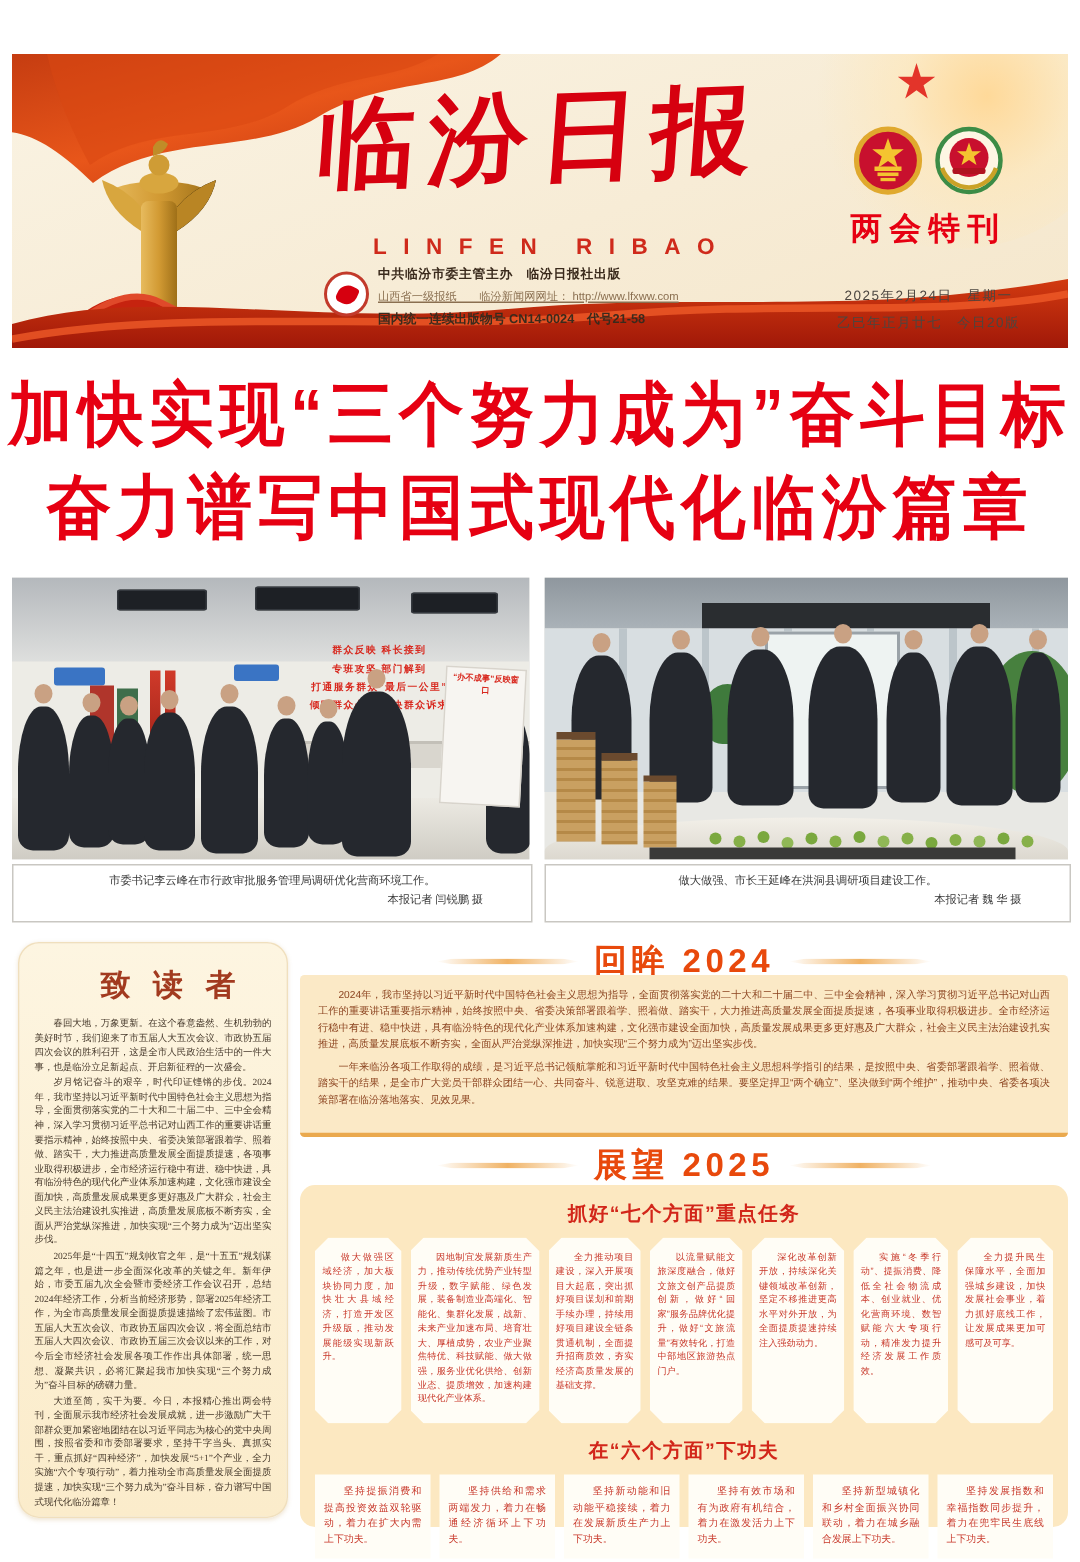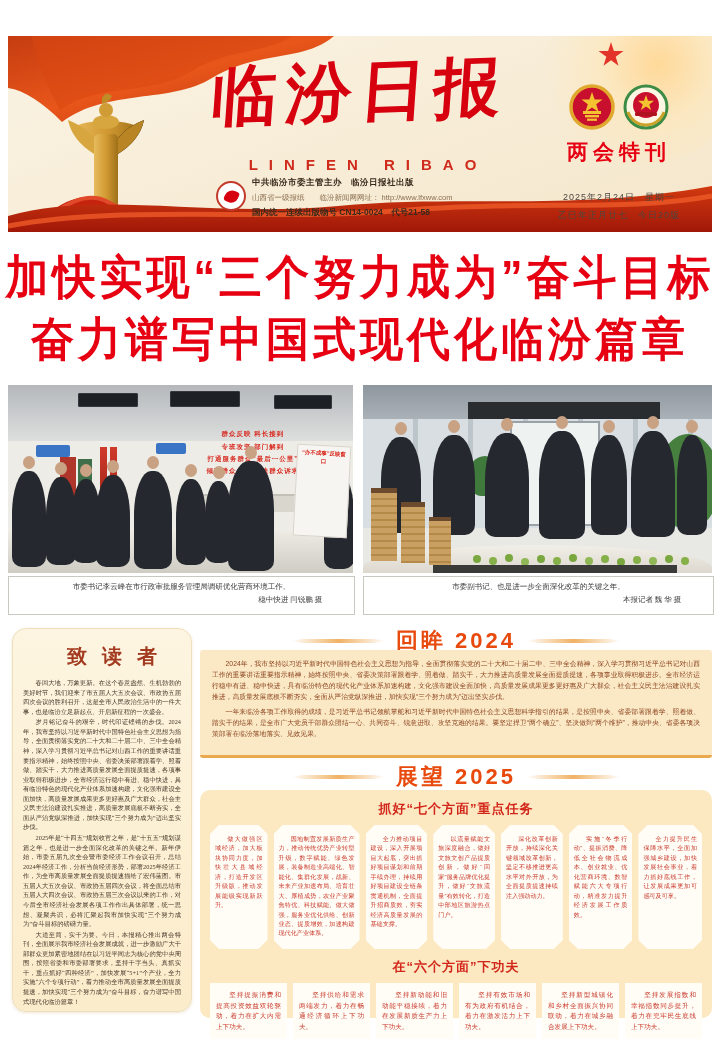--- a/index.html
+++ b/index.html
@@ -16,21 +16,21 @@
   .masthead-title{position:absolute;left:0;right:0;top:22px;text-align:center;
         font-family:"DejaVu Serif","Liberation Serif",serif;font-weight:bold;font-size:66px;
         color:#d6000f;letter-spacing:8px;transform:skewX(-6deg) rotate(-2deg);line-height:1;}
   .masthead-pinyin{position:absolute;left:16px;right:0;top:120px;text-align:center;font-size:15px;
         letter-spacing:11px;color:#cf2a1b;font-weight:bold;}
   .pubblock{position:absolute;left:244px;top:141px;width:260px;}
   .publogo{position:absolute;left:-36px;top:4px;width:26px;height:26px;border:2px solid #c23a2b;border-radius:50%;
         background:#fff;display:flex;align-items:center;justify-content:center;}
   .publogo i{display:block;width:13px;height:13px;background:#d6000f;border-radius:60% 20% 55% 25%;transform:rotate(25deg);}
   .pub1{font-size:8.5px;font-weight:bold;color:#3a2a1c;letter-spacing:.5px;}
-  .pub2{font-size:7.5px;color:#8a6f50;margin-top:4px;}
+  .pub2{font-size:7.5px;color:#8a6f50;margin-top:4px;text-decoration:underline;}
   .pub3{font-size:8.5px;font-weight:bold;color:#3a2a1c;margin-top:4px;}
   .rightblock{position:absolute;left:520px;top:48px;width:182px;text-align:center;}
   .emblems{display:flex;justify-content:center;gap:8px;}
   .special{margin-top:8px;font-size:21px;font-weight:900;color:#e60012;letter-spacing:5px;}
   .dateline{margin-top:25px;font-size:9px;color:#4c4640;letter-spacing:1px;}
   .dateline2{margin-top:5px;font-size:9px;color:#4c4640;letter-spacing:1px;}
   
   .headline{position:absolute;left:0;width:720px;text-align:center;color:#e60012;
         font-weight:900;font-size:43px;letter-spacing:4px;line-height:1;white-space:nowrap;
         font-family:"Liberation Sans","DejaVu Sans",sans-serif;transform:scaleY(1.08);}
@@ -261,24 +261,24 @@
     <div class="layer" style="left:8px;bottom:12px;width:26px;height:68px;background:repeating-linear-gradient(#c9a061 0 5px,#b58947 5px 7px);border-top:5px solid #6b4a2e;"></div>
     <div class="layer" style="left:38px;bottom:10px;width:24px;height:56px;background:repeating-linear-gradient(#c9a061 0 5px,#b58947 5px 7px);border-top:5px solid #6b4a2e;"></div>
     <div class="layer" style="left:66px;bottom:8px;width:22px;height:44px;background:repeating-linear-gradient(#c9a061 0 5px,#b58947 5px 7px);border-top:4px solid #6b4a2e;"></div>
     <div class="layer" style="left:110px;bottom:10px;width:8px;height:8px;border-radius:50%;background:#7aa83e;
       box-shadow:16px 2px 0 #86b048,32px -1px 0 #7aa83e,48px 3px 0 #90b856,64px 0 0 #7aa83e,80px 2px 0 #86b048,96px -1px 0 #7aa83e,112px 2px 0 #90b856,128px 0 0 #86b048,144px 3px 0 #7aa83e,160px 1px 0 #86b048,176px 2px 0 #90b856,192px 0 0 #7aa83e,208px 2px 0 #86b048;"></div>
     <div class="layer" style="left:20%;bottom:0;width:70%;height:8px;background:#3a3a38;"></div>
   </div>
 
   <div class="capbox capbox-left">
     <div class="cap">市委书记李云峰在市行政审批服务管理局调研优化营商环境工作。</div>
-    <div class="credit">稳中快进 闫锐鹏 摄</div>
+    <div class="credit">本报记者 闫锐鹏 摄</div>
   </div>
   <div class="capbox capbox-right">
-    <div class="cap">市委副书记、也是进一步全面深化改革的关键之年。</div>
+    <div class="cap">做大做强、市长王延峰在洪洞县调研项目建设工作。</div>
     <div class="credit">本报记者 魏 华 摄</div>
   </div>
 
   <div class="reader-box">
     <div class="reader-title">致 读 者</div>
     <div class="reader-body">
       <p>春回大地，万象更新。在这个春意盎然、生机勃勃的美好时节，我们迎来了市五届人大五次会议、市政协五届四次会议的胜利召开，这是全市人民政治生活中的一件大事，也是临汾立足新起点、开启新征程的一次盛会。</p>
       <p>岁月铭记奋斗的艰辛，时代印证铿锵的步伐。2024年，我市坚持以习近平新时代中国特色社会主义思想为指导，全面贯彻落实党的二十大和二十届二中、三中全会精神，深入学习贯彻习近平总书记对山西工作的重要讲话重要指示精神，始终按照中央、省委决策部署跟着学、照着做、踏实干，大力推进高质量发展全面提质提速，各项事业取得积极进步，全市经济运行稳中有进、稳中快进，具有临汾特色的现代化产业体系加速构建，文化强市建设全面加快，高质量发展成果更多更好惠及广大群众，社会主义民主法治建设扎实推进，高质量发展底板不断夯实，全面从严治党纵深推进，加快实现“三个努力成为”迈出坚实步伐。</p>
       <p>2025年是“十四五”规划收官之年，是“十五五”规划谋篇之年，也是进一步全面深化改革的关键之年。新年伊始，市委五届九次全会暨市委经济工作会议召开，总结2024年经济工作，分析当前经济形势，部署2025年经济工作，为全市高质量发展全面提质提速描绘了宏伟蓝图。市五届人大五次会议、市政协五届四次会议，将全面总结市五届人大四次会议、市政协五届三次会议以来的工作，对今后全市经济社会发展各项工作作出具体部署，统一思想、凝聚共识，必将汇聚起我市加快实现“三个努力成为”奋斗目标的磅礴力量。</p>
       <p>大道至简，实干为要。今日，本报精心推出两会特刊，全面展示我市经济社会发展成就，进一步激励广大干部群众更加紧密地团结在以习近平同志为核心的党中央周围，按照省委和市委部署要求，坚持干字当头、真抓实干，重点抓好“四种经济”，加快发展“5+1”个产业，全力实施“六个专项行动”，着力推动全市高质量发展全面提质提速，加快实现“三个努力成为”奋斗目标，奋力谱写中国式现代化临汾篇章！</p>

